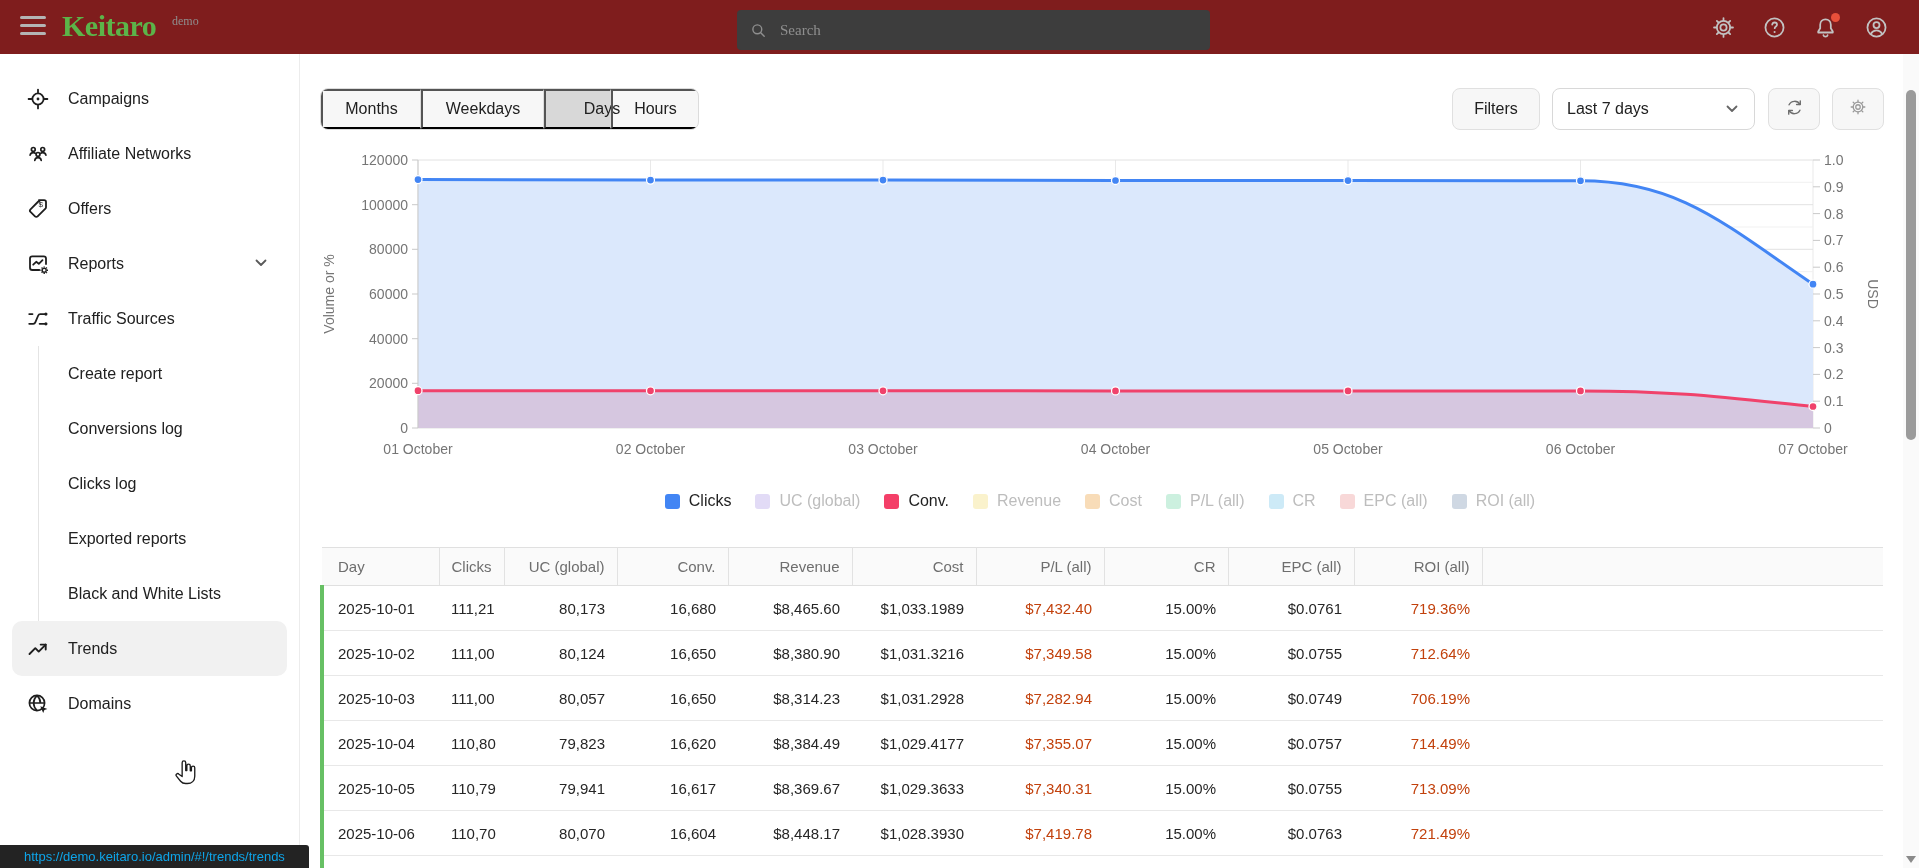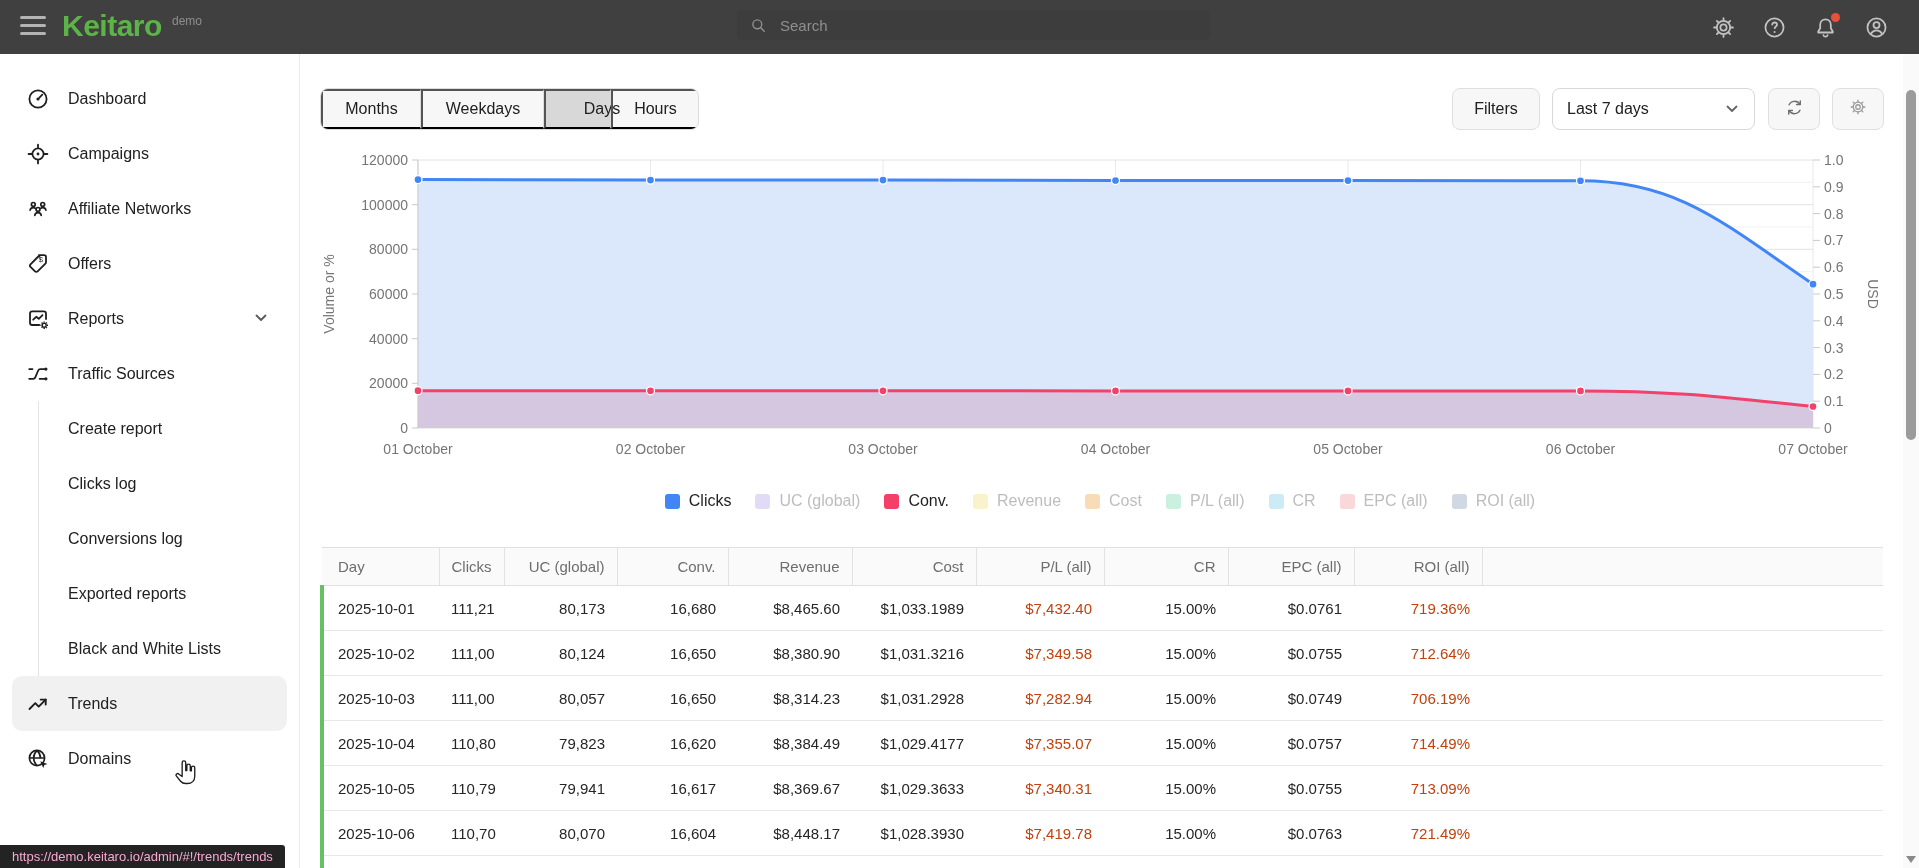--- a/index.html
+++ b/index.html
@@ -1,26 +1,26 @@
 <!DOCTYPE html>
 <html><head>
 <meta charset="utf-8">
 <style>
   html,body{margin:0;padding:0;background:#fff;}
   *{box-sizing:border-box;}
   .screen{position:relative;width:1919px;height:868px;overflow:hidden;background:#fff;
     font-family:"Liberation Sans","DejaVu Sans",sans-serif;color:#262626;}
 
   
-  .topbar{position:absolute;left:0;top:0;width:1919px;height:54px;background:#404040;z-index:30;}
+  .topbar{position:absolute;left:0;top:0;width:1919px;height:54px;background:#7f1d1d;z-index:30;font-family:Liberation Serif, serif;}
   .hamburger{position:absolute;left:20px;top:16px;width:26px;height:22px;cursor:pointer;}
   .hamburger span{display:block;width:26px;height:3px;background:#b4b4b4;border-radius:2px;margin-bottom:5px;}
   .logo{position:absolute;left:62px;top:9px;font-size:30px;font-weight:800;letter-spacing:-0.5px;color:#5cb449;}
   .env{position:absolute;left:172px;top:14px;font-size:12px;color:#8f8f8f;}
-  .search{position:absolute;left:737px;top:10px;width:473px;height:30px;background:#3d3d3d;border-radius:4px;
+  .search{position:absolute;left:737px;top:10px;width:473px;height:40px;background:#3d3d3d;border-radius:4px;
     display:flex;align-items:center;padding:0 12px;}
   .search .sicon{width:19px;height:19px;color:#8f8f8f;margin-right:10px;flex:0 0 auto;}
   .search input{flex:1;background:transparent;border:none;outline:none;color:#cfcfcf;font-size:15px;
     font-family:inherit;}
   .search input::placeholder{color:#8f8f8f;}
   .top-icons{position:absolute;right:30px;top:0;height:54px;display:flex;align-items:center;gap:26px;}
   .tico{position:relative;width:25px;height:25px;color:#c2c2c2;cursor:pointer;}
   .tico svg{width:100%;height:100%;}
   .tico .dot{position:absolute;right:-2px;top:-2px;width:9px;height:9px;border-radius:50%;background:#e8503a;}
 
@@ -73,22 +73,22 @@
   .trends-table thead td{height:38px;background:#fafafa;color:#6e6e6e;font-size:15px;
     border:1px solid #e0e0e0;border-left:none;border-right:1px solid #e2e2e2;padding:0 12px;text-align:right;}
   .trends-table thead td:first-child{text-align:left;padding-left:16px;}
   .trends-table thead td:last-child{border-right:none;}
   .trends-table tbody td{height:45px;font-size:15px;color:#262626;border-bottom:1px solid #e8e8e8;
     padding:0 12px;text-align:right;white-space:nowrap;overflow:hidden;background:#fff;}
   .trends-table tbody td.c0{text-align:left;padding-left:14px;border-left:4px solid #67c064;}
   .trends-table tbody td.green{color:#c2410c;}
 
   
-  .statusbar{position:absolute;left:0;bottom:0;height:23px;line-height:23px;background:#232323;color:#f9a8d4;
-    font-size:13px;padding:0 12px;border-top-right-radius:3px;z-index:40;}
+  .statusbar{position:absolute;left:0;bottom:0;height:23px;line-height:23px;background:#232323;color:#0ea5e9;
+    font-size:13px;padding:0 24px;border-top-right-radius:3px;z-index:40;}
 
   
   .scroll-track{position:absolute;left:1903px;top:54px;width:16px;height:814px;background:#fafafa;z-index:20;}
   .scroll-thumb{position:absolute;left:3px;top:36px;width:10px;height:350px;background:#9b9b9b;border-radius:5px;}
   .scroll-arrow{position:absolute;left:3px;bottom:5px;width:0;height:0;border-left:5px solid transparent;
     border-right:5px solid transparent;border-top:7px solid #8a8a8a;}
 
   
   .cursor{position:absolute;left:172px;top:758px;width:27px;height:29px;z-index:50;pointer-events:none;}
 </style>
@@ -132,28 +132,20 @@
             <circle cx="12" cy="9.7" r="2.9"></circle>
             <path d="M6.8 17.8c1.2-2 3.1-3 5.2-3s4 1 5.2 3" stroke-linecap="round"></path>
           </svg></span>
     </div>
   </header>
 
   <aside class="sidebar">
     <nav class="side-nav">
         <div class="side-item">
           <span class="side-icon"><svg viewBox="0 0 24 24" fill="none" stroke="currentColor" stroke-width="1.8">
-              <circle cx="12" cy="12" r="8.6"></circle>
-              <circle cx="12" cy="12" r="1.6" fill="currentColor" stroke="none"></circle>
-              <path d="M13.2 10.8l3.1-3.1" stroke-linecap="round"></path>
-            </svg></span>
-          <span class="side-label">Dashboard</span>
-        </div>
-        <div class="side-item">
-          <span class="side-icon"><svg viewBox="0 0 24 24" fill="none" stroke="currentColor" stroke-width="1.8">
               <circle cx="12" cy="12" r="5.6"></circle>
               <circle cx="12" cy="12" r="1.4" fill="currentColor" stroke="none"></circle>
               <path d="M12 2.6v3M12 18.4v3M2.6 12h3M18.4 12h3" stroke-linecap="round"></path>
             </svg></span>
           <span class="side-label">Campaigns</span>
         </div>
         <div class="side-item">
           <span class="side-icon"><svg viewBox="0 0 24 24" fill="none" stroke="currentColor" stroke-width="1.7">
               <circle cx="7.3" cy="7.4" r="1.9"></circle>
               <circle cx="16.7" cy="7.4" r="1.9"></circle>
@@ -187,22 +179,22 @@
           <span class="side-icon"><svg viewBox="0 0 24 24" fill="none" stroke="currentColor" stroke-width="1.8">
               <path d="M3.2 16.8h4.1c.9 0 1.7-.6 2-1.4l2.9-6.9c.4-.9 1.2-1.4 2-1.4h4.4" stroke-linecap="round"></path>
               <path d="M3.2 7.1h3.3M13.6 16.8h4.9" stroke-linecap="round"></path>
               <circle cx="19.9" cy="7.1" r="1.6" fill="currentColor" stroke="none"></circle>
               <circle cx="19.9" cy="16.8" r="1.6" fill="currentColor" stroke="none"></circle>
             </svg></span>
           <span class="side-label">Traffic Sources</span>
         </div>
         <div class="side-sub">
           <div class="side-subitem">Create report</div>
+          <div class="side-subitem">Conversions log</div>
           <div class="side-subitem">Clicks log</div>
-          <div class="side-subitem">Conversions log</div>
           <div class="side-subitem">Exported reports</div>
           <div class="side-subitem">Black and White Lists</div>
         </div>
         <div class="side-item active">
           <span class="side-icon"><svg viewBox="0 0 24 24" fill="none" stroke="currentColor" stroke-width="1.9">
               <path d="M3.5 17l5.8-5.8 3.4 3.4 7-7" stroke-linecap="round" stroke-linejoin="round"></path>
               <path d="M14.7 7.6h5v5" stroke-linecap="round" stroke-linejoin="round"></path>
             </svg></span>
           <span class="side-label">Trends</span>
         </div>

